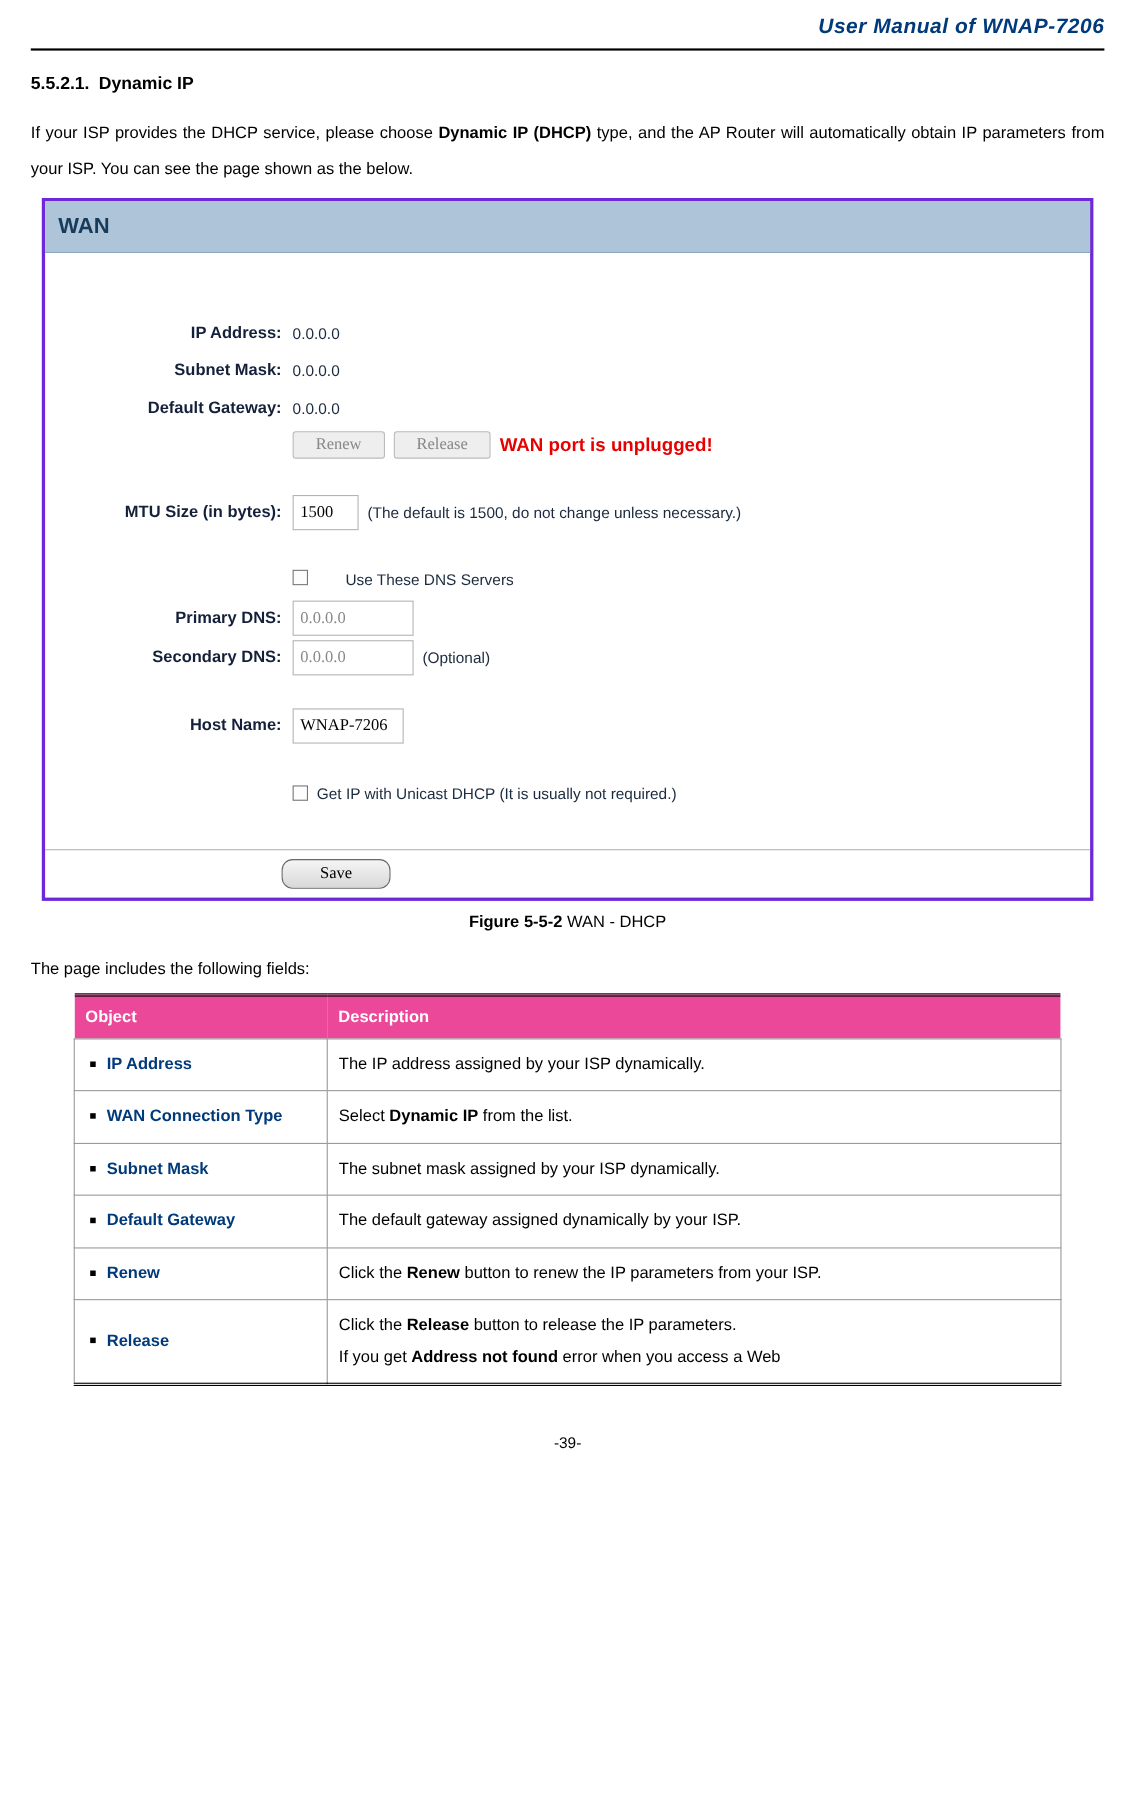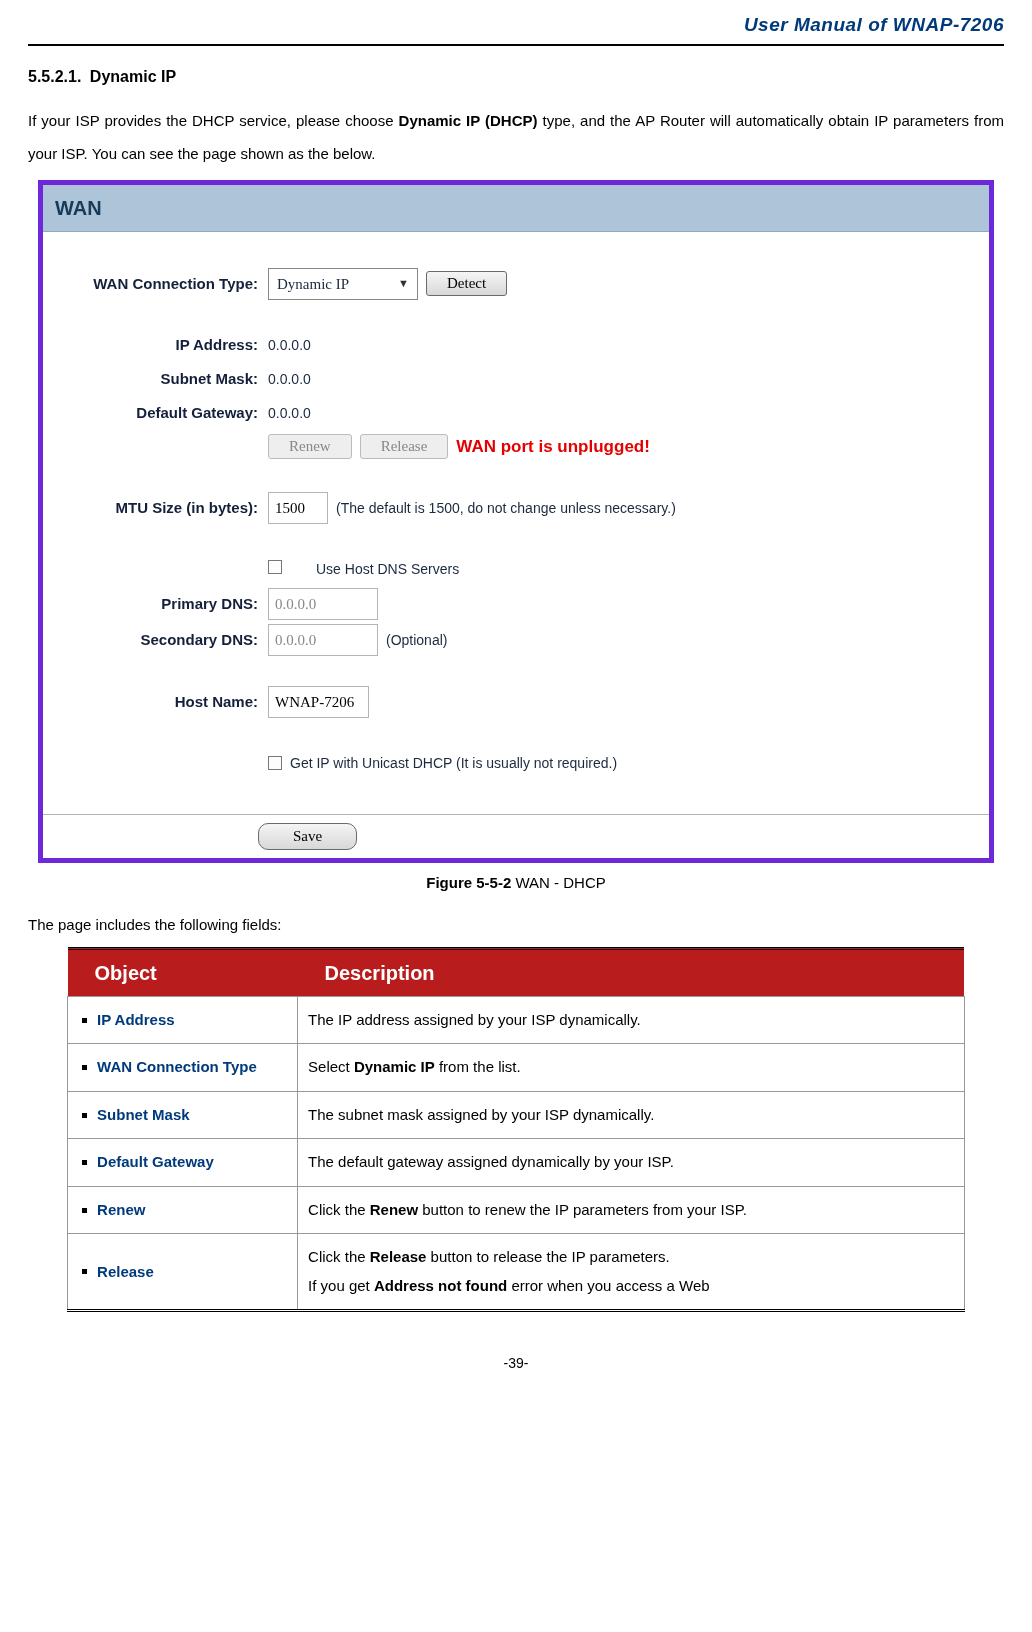--- a/index.html
+++ b/index.html
@@ -33,21 +33,21 @@
   }
   .sec-num { font-weight: bold; }
   .sec-title { font-weight: bold; margin-left: 4px; }
   .intro {
     text-align: justify;
     line-height: 2.2;
     margin-bottom: 10px;
   }
   .intro .bold { font-weight: bold; }
   .wan-panel {
-    border: 5px solid #6d28d9;
+    border: 3px solid #6d28d9;
     margin: 0 10px 8px 10px;
   }
   .wan-header {
     background: #aec5d9;
     color: #183b5a;
     font-weight: bold;
     font-size: 20px;
     padding: 7px 12px;
     border-bottom: 1px solid #8faac0;
     font-family: Arial, sans-serif;
@@ -146,25 +146,25 @@
   .fig-caption .bold { font-weight: bold; }
   .fields-intro { margin: 4px 0 10px; }
   .field-table {
     width: 92%;
     margin: 0 auto;
     border-collapse: collapse;
     border-top: 3px double #000;
     border-bottom: 3px double #000;
   }
   .field-table th {
-    background: #b91c1c;
+    background: #ec4899;
     color: #fff;
     text-align: left;
-    padding: 7px 27px;
-    font-size: 20px;
+    padding: 7px 10px;
+    font-size: 15px;
     font-weight: bold;
   }
   .field-table td {
     border: 1px solid #999;
     padding: 9px 10px;
     vertical-align: middle;
     line-height: 1.9;
   }
   .field-table td.obj {
     width: 230px;
@@ -198,30 +198,20 @@
 </div>
 
 <p class="intro">
   <span>If your ISP provides the DHCP service, please choose </span><span class="bold">Dynamic IP (DHCP)</span><span> type, and the AP Router will automatically obtain IP parameters from your ISP. You can see the page shown as the below.</span>
 </p>
 
 <div class="wan-panel">
   <div class="wan-header">WAN</div>
   <div class="wan-body">
     <div class="spacer"></div>
-    <div class="row">
-      <div class="lbl">WAN Connection Type:</div>
-      <div class="val">
-        <span class="select-fake">
-          <span>Dynamic IP</span>
-          <span class="dropdown-arrow">▼</span>
-        </span>
-        <button class="btn">Detect</button>
-      </div>
-    </div>
     <div class="spacer"></div>
     <div class="row">
       <div class="lbl">IP Address:</div>
       <div class="val">0.0.0.0</div>
     </div>
     <div class="row">
       <div class="lbl">Subnet Mask:</div>
       <div class="val">0.0.0.0</div>
     </div>
     <div class="row">
@@ -243,21 +233,21 @@
         <span class="input-fake w60">1500</span>
         <span class="note">(The default is 1500, do not change unless necessary.)</span>
       </div>
     </div>
     <div class="spacer"></div>
     <div class="row">
       <div class="lbl"></div>
       <div class="val">
         <span style="width:14px;"><span class="checkbox-fake"></span></span>
         <span style="width:18px;"></span>
-        <span class="note">Use Host DNS Servers</span>
+        <span class="note">Use These DNS Servers</span>
       </div>
     </div>
     <div class="row">
       <div class="lbl">Primary DNS:</div>
       <div class="val">
         <span class="input-fake w110">0.0.0.0</span>
       </div>
     </div>
     <div class="row">
       <div class="lbl">Secondary DNS:</div>

